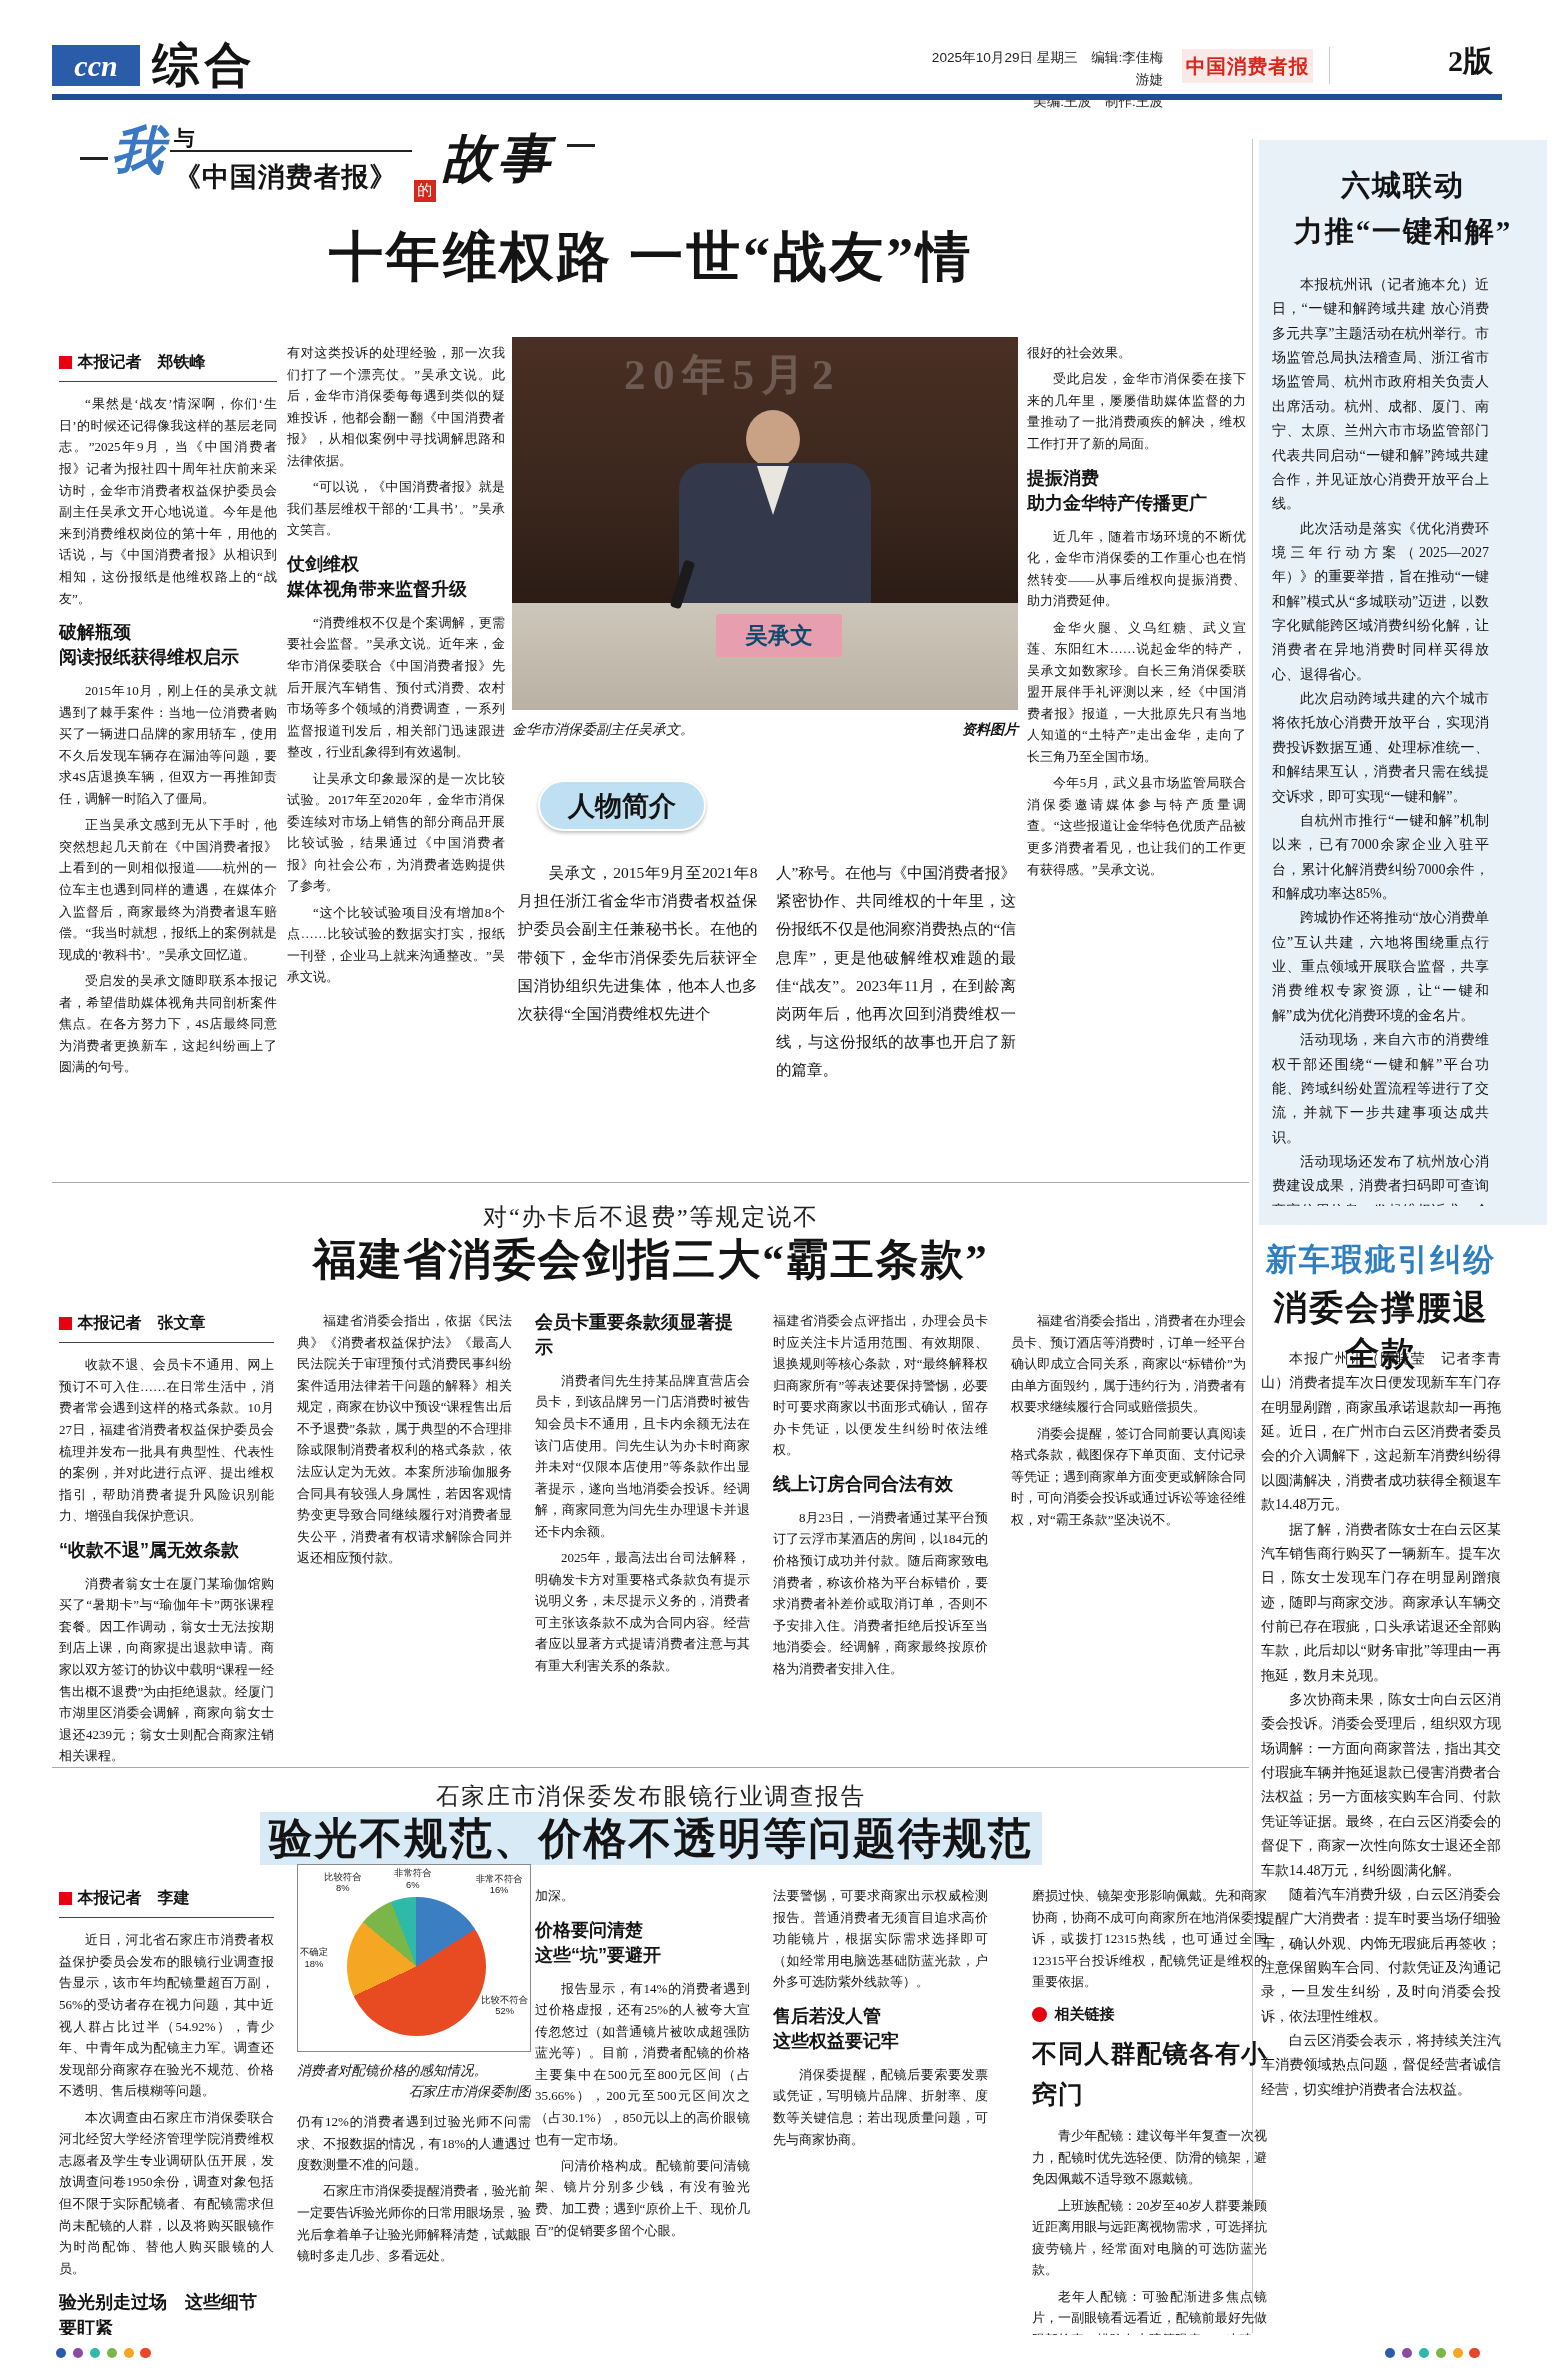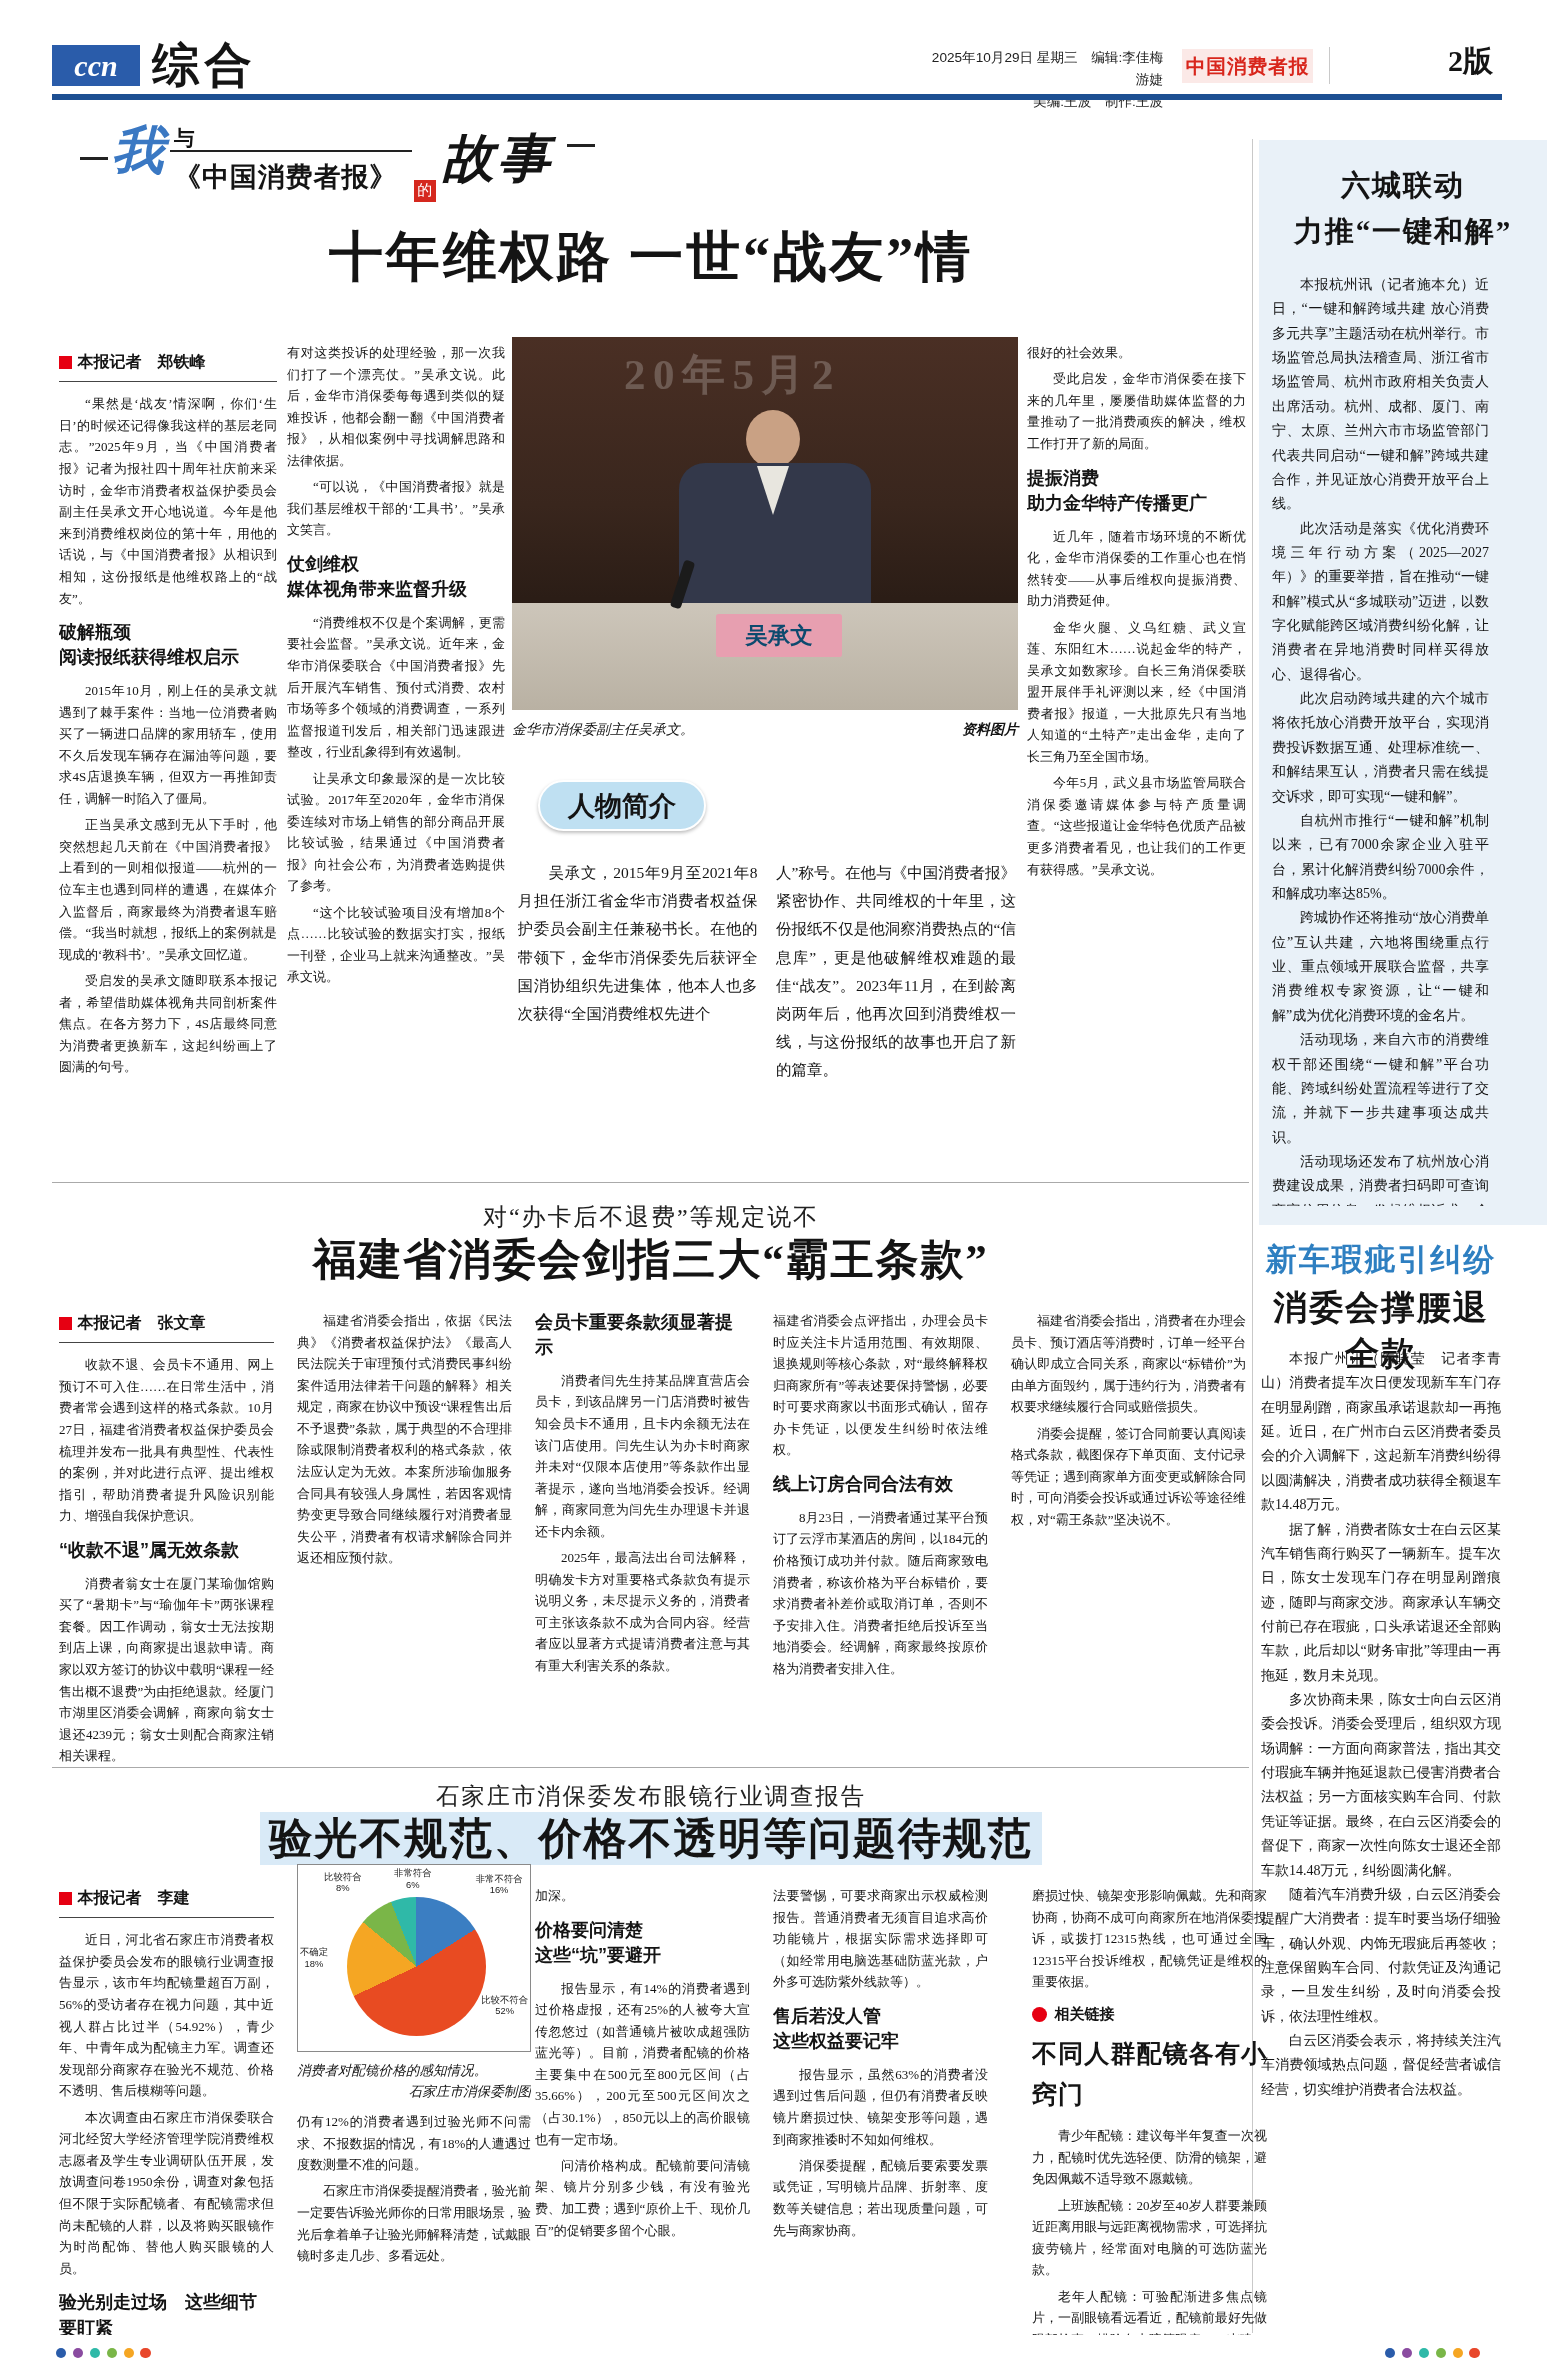--- a/index.html
+++ b/index.html
@@ -302,21 +302,20 @@
     <div class="subhead" style="white-space:pre-line;">价格要问清楚
 这些“坑”要避开</div>
     <p>报告显示，有14%的消费者遇到过价格虚报，还有25%的人被夸大宣传忽悠过（如普通镜片被吹成超强防蓝光等）。目前，消费者配镜的价格主要集中在500元至800元区间（占35.66%），200元至500元区间次之（占30.1%），850元以上的高价眼镜也有一定市场。</p>
     <p>问清价格构成。配镜前要问清镜架、镜片分别多少钱，有没有验光费、加工费；遇到“原价上千、现价几百”的促销要多留个心眼。</p>
   </div>
 
   <div class="abs col" style="left:773px;top:1885px;width:215px;height:450px;">
     <p class="noind">法要警惕，可要求商家出示权威检测报告。普通消费者无须盲目追求高价功能镜片，根据实际需求选择即可（如经常用电脑选基础防蓝光款，户外多可选防紫外线款等）。</p>
     <div class="subhead" style="white-space:pre-line;">售后若没人管
 这些权益要记牢</div>
-    <p>报告显示，虽然63%的消费者没遇到过售后问题，但仍有消费者反映镜片磨损过快、镜架变形等问题，遇到商家推诿时不知如何维权。</p>
     <p>消保委提醒，配镜后要索要发票或凭证，写明镜片品牌、折射率、度数等关键信息；若出现质量问题，可先与商家协商。</p>
   </div>
 
   <div class="abs col" style="left:1032px;top:1885px;width:235px;height:450px;">
     <p class="noind">磨损过快、镜架变形影响佩戴。先和商家协商，协商不成可向商家所在地消保委投诉，或拨打12315热线，也可通过全国12315平台投诉维权，配镜凭证是维权的重要依据。</p>
     <div class="rel-tag">
       <span class="red-dot"></span>
       <span>相关链接</span>
     </div>
     <div class="rel-title">不同人群配镜各有小窍门</div>

